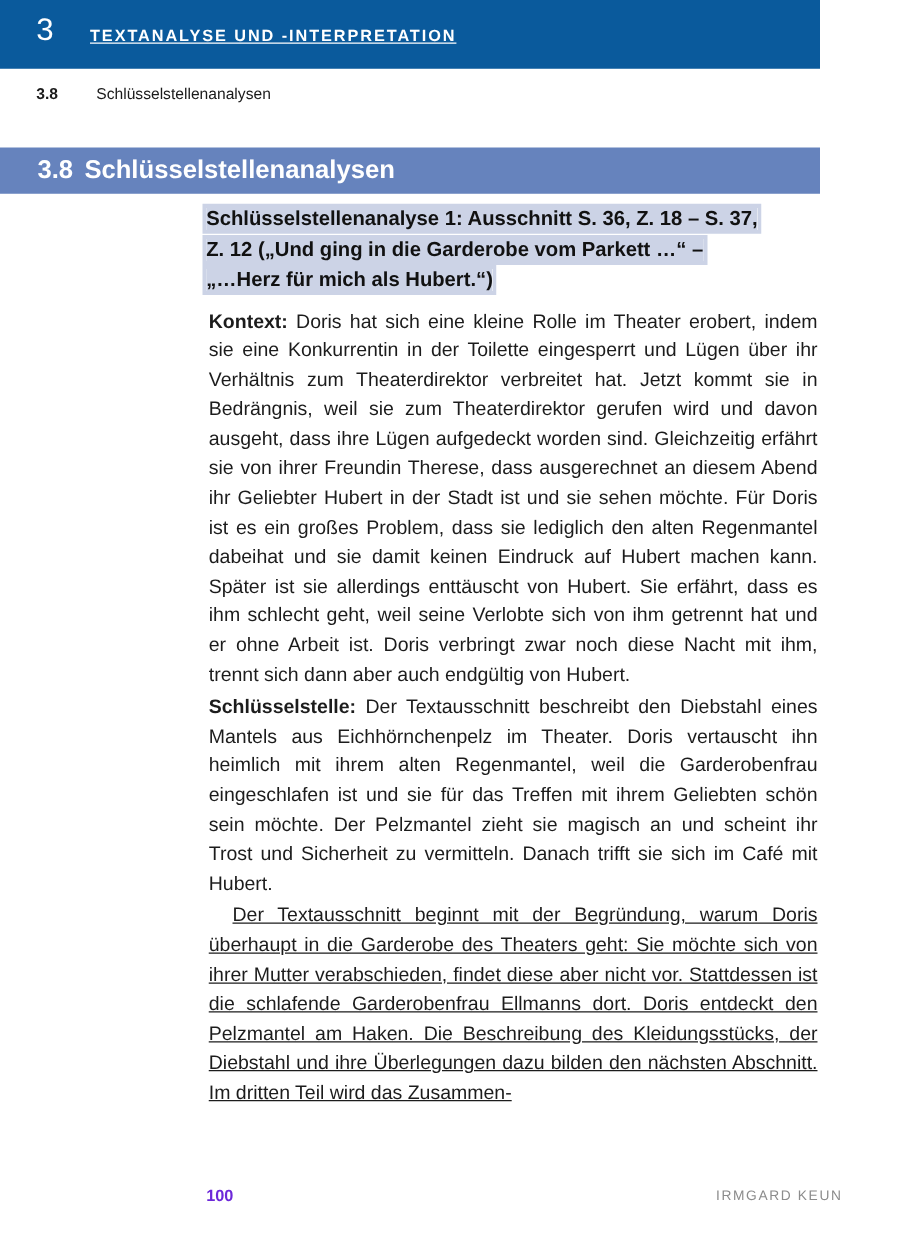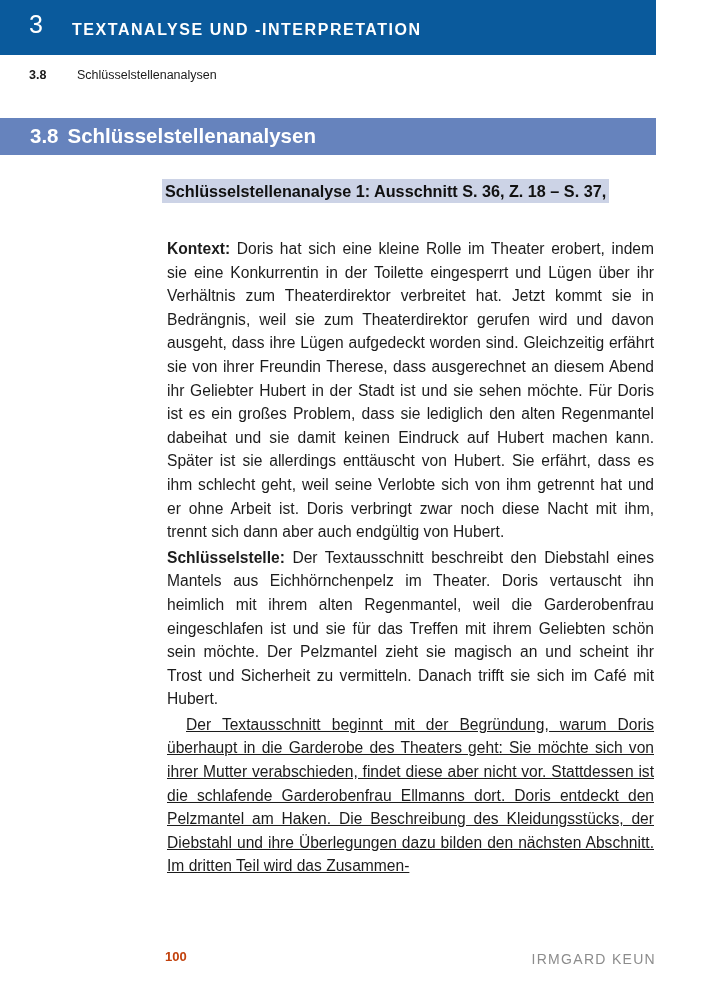--- a/index.html
+++ b/index.html
@@ -31,26 +31,27 @@
     top: 12px;
     font-size: 25px;
     font-weight: 400;
     color: #ffffff;
     line-height: 1;
   }
   .chapter-title {
     position: absolute;
     left: 72px;
     top: 22px;
-    font-size: 16px;
+    font-size: 13px;
     font-weight: 600;
     color: #ffffff;
     letter-spacing: 1.55px;
     line-height: 1;
     white-space: nowrap;
+    text-decoration: underline;
   }
 
   
   .runhead {
     position: absolute;
     left: 29px;
     top: 69px;
     font-size: 12.5px;
     line-height: 1;
     color: #1a1a1a;
@@ -93,21 +94,21 @@
     top: 163px;
     width: 491px;
   }
 
   
   .analysis-title {
     font-size: 16.2px;
     font-weight: 700;
     line-height: 24.5px;
     color: #111111;
-    margin: 16px 0 9px 0;
+    margin: 0 0 9px 0;
     padding: 0;
   }
   .analysis-title .hl {
     background: #ccd3e6;
     box-shadow: 0 0 0 3px #ccd3e6;
     box-decoration-break: clone;
     -webkit-box-decoration-break: clone;
   }
 
   
@@ -123,28 +124,28 @@
   p.body.indent { text-indent: 19px; text-decoration: underline; }
   p.body .lead { font-weight: 700; }
 
   
   .footer-page {
     position: absolute;
     left: 165px;
     top: 950px;
     font-size: 13px;
     font-weight: 700;
-    color: #c2410c;
+    color: #6d28d9;
     line-height: 1;
   }
   .footer-author {
     position: absolute;
-    right: 66px;
+    right: 48px;
     top: 952px;
-    font-size: 14px;
+    font-size: 11px;
     font-weight: 400;
     color: #8c8c8c;
     letter-spacing: 1.3px;
     line-height: 1;
     white-space: nowrap;
   }
 </style>
 </head>
 <body>
 
@@ -160,21 +161,22 @@
 <div class="section-bar">
   <div class="section-bar-inner">
     <span class="section-bar-num">3.8</span><span>Schlüsselstellenanalysen</span>
   </div>
 </div>
 
 <div class="content">
 
   <div class="analysis-title">
     <span class="hl">Schlüsselstellenanalyse 1: Ausschnitt S. 36, Z. 18 – S. 37,</span><br>
-    <br>
+    <span class="hl">Z. 12 („Und ging in die Garderobe vom Parkett …“ –</span><br>
+    <span class="hl">„…Herz für mich als Hubert.“)</span>
   </div>
 
   <p class="body"><span class="lead">Kontext:</span><span> Doris hat sich eine kleine Rolle im Theater erobert, indem sie eine Konkurrentin in der Toilette eingesperrt und Lügen über ihr Verhältnis zum Theaterdirektor verbreitet hat. Jetzt kommt sie in Bedrängnis, weil sie zum Theaterdirektor gerufen wird und davon ausgeht, dass ihre Lügen aufgedeckt worden sind. Gleichzeitig erfährt sie von ihrer Freundin Therese, dass ausgerechnet an diesem Abend ihr Geliebter Hubert in der Stadt ist und sie sehen möchte. Für Doris ist es ein großes Problem, dass sie lediglich den alten Regenmantel dabeihat und sie damit keinen Eindruck auf Hubert machen kann. Später ist sie allerdings enttäuscht von Hubert. Sie erfährt, dass es ihm schlecht geht, weil seine Verlobte sich von ihm getrennt hat und er ohne Arbeit ist. Doris verbringt zwar noch diese Nacht mit ihm, trennt sich dann aber auch endgültig von Hubert.</span></p>
 
   <p class="body"><span class="lead">Schlüsselstelle:</span><span> Der Textausschnitt beschreibt den Diebstahl eines Mantels aus Eichhörnchenpelz im Theater. Doris vertauscht ihn heimlich mit ihrem alten Regenmantel, weil die Garderobenfrau eingeschlafen ist und sie für das Treffen mit ihrem Geliebten schön sein möchte. Der Pelzmantel zieht sie magisch an und scheint ihr Trost und Sicherheit zu vermitteln. Danach trifft sie sich im Café mit Hubert.</span></p>
 
   <p class="body indent"><span>Der Textausschnitt beginnt mit der Begründung, warum Doris überhaupt in die Garderobe des Theaters geht: Sie möchte sich von ihrer Mutter verabschieden, findet diese aber nicht vor. Stattdessen ist die schlafende Garderobenfrau Ellmanns dort. Doris entdeckt den Pelzmantel am Haken. Die Beschreibung des Kleidungsstücks, der Diebstahl und ihre Überlegungen dazu bilden den nächsten Abschnitt. Im dritten Teil wird das Zusammen-</span></p>
 
 </div>
 

